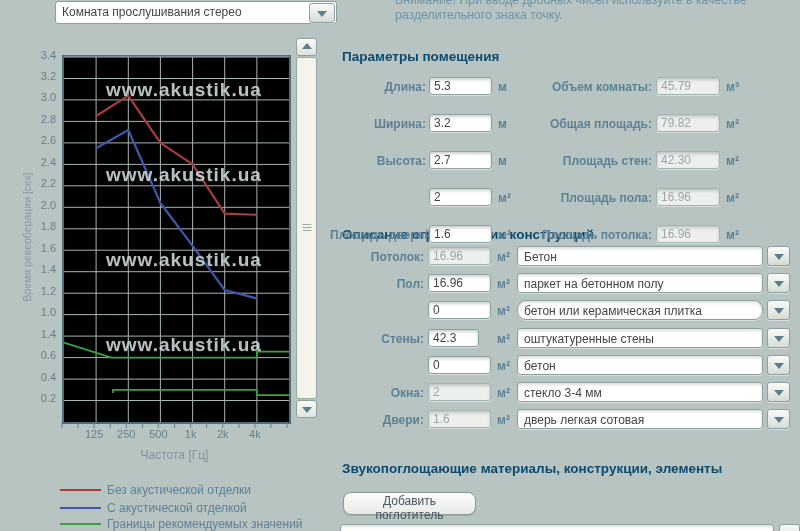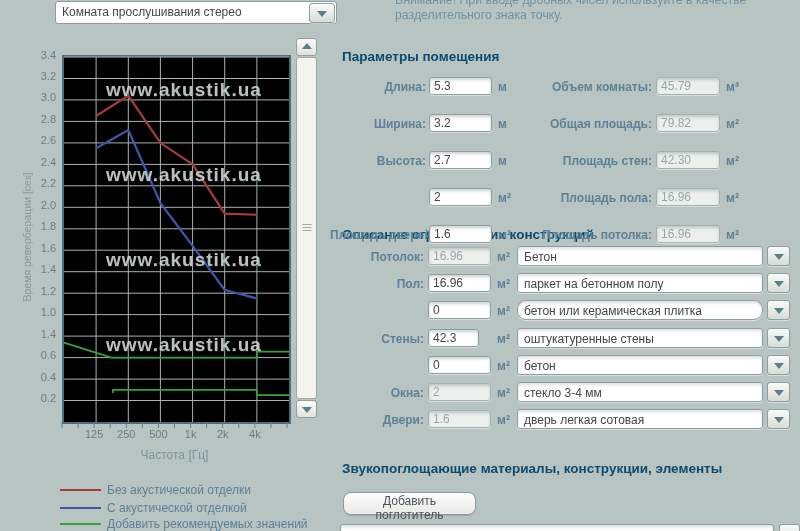--- a/index.html
+++ b/index.html
@@ -156,21 +156,21 @@
   <div class="combo-btn" style="left:779px;top:524px;width:21px;">
     
   </div>
 
   <div id="legend">
     <span class="legend-swatch" style="top: 489px; background: rgb(169, 59, 62);"></span>
     <span class="legend-label" style="top:483px;">Без акустической отделки</span>
     <span class="legend-swatch" style="top: 507px; background: rgb(62, 87, 168);"></span>
     <span class="legend-label" style="top:501px;">С акустической отделкой</span>
     <span class="legend-swatch" style="top: 523px; background: rgb(54, 164, 60);"></span>
-    <span class="legend-label" style="top:517px;">Добавить рекомендуемых значений</span>
+    <span class="legend-label" style="top:517px;">Границы рекомендуемых значений</span>
   </div>
 
 <div class="flabel" style="left: 330px; top: 78px; width: 96px;">Длина:</div>
     <input class="tinput" value="5.3" style="left: 429px; top: 77px; width: 63px;">
     <span class="unit" style="left: 498px; top: 78px;">м</span>
     <div class="flabel" style="left: 330px; top: 115px; width: 96px;">Ширина:</div>
     <input class="tinput" value="3.2" style="left: 429px; top: 114px; width: 63px;">
     <span class="unit" style="left: 498px; top: 115px;">м</span>
     <div class="flabel" style="left: 330px; top: 152px; width: 96px;">Высота:</div>
     <input class="tinput" value="2.7" style="left: 429px; top: 151px; width: 63px;">

